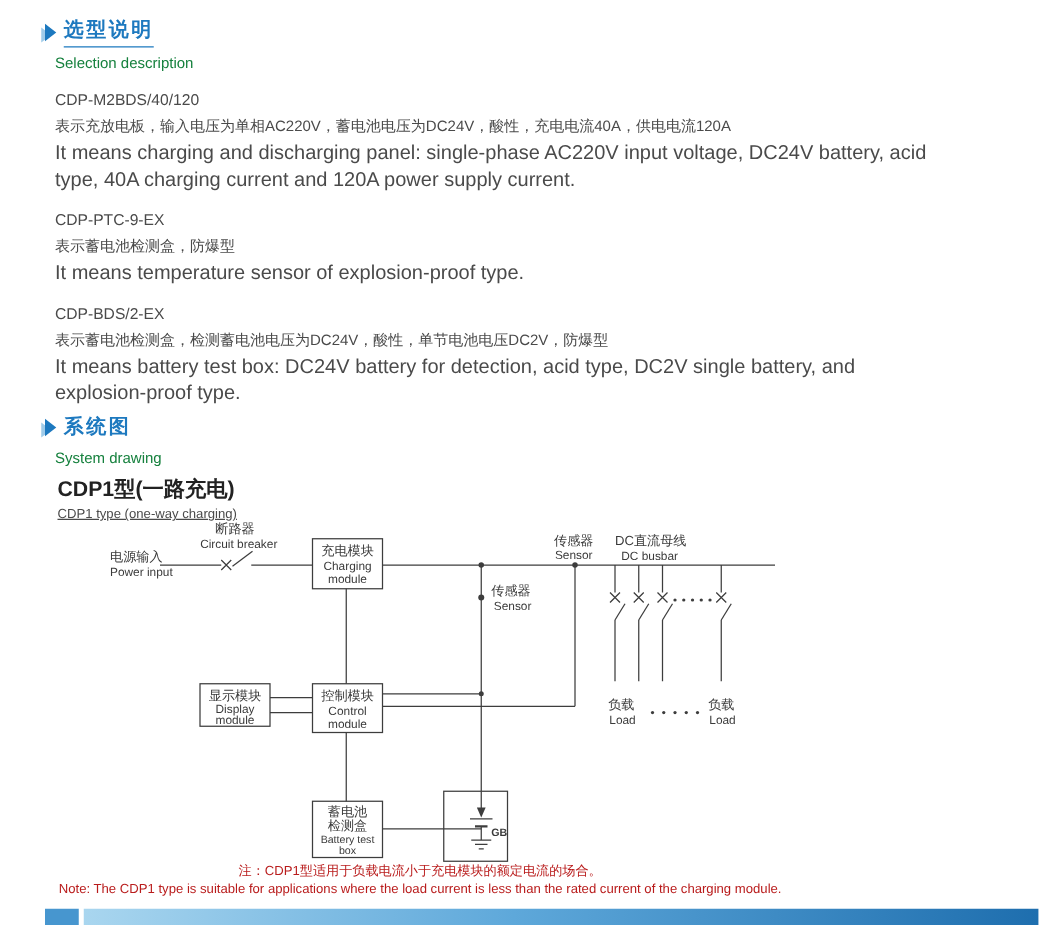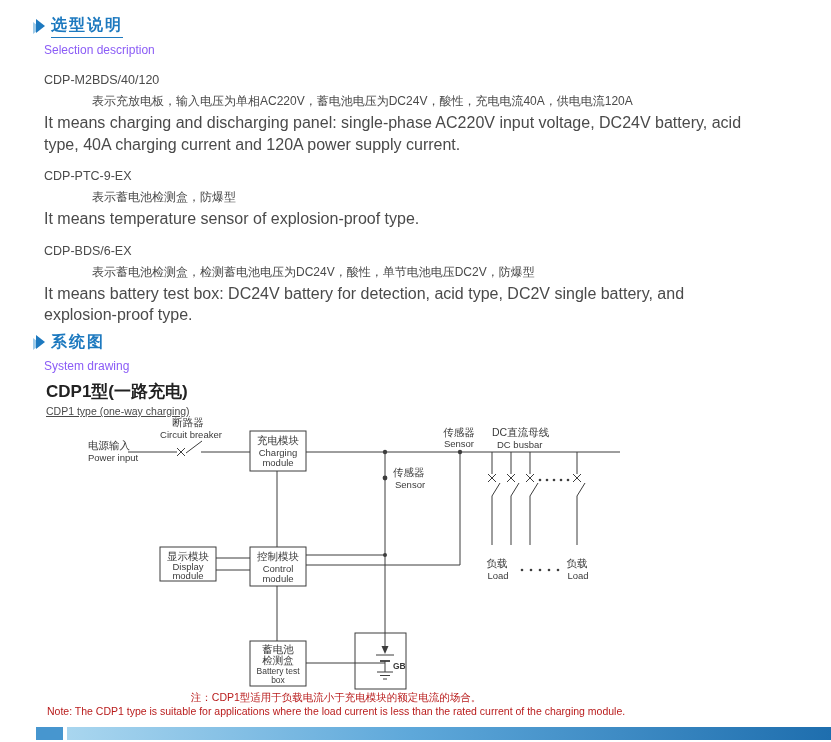--- a/index.html
+++ b/index.html
@@ -12,25 +12,25 @@
   .sec.sys { top:330px; width:716px; }
 
   .sec-head { display:flex; align-items:center; gap:5px; height:24px; }
   .marker { position:relative; width:13px; height:18px; flex:0 0 auto; }
   .marker i { position:absolute; width:0; height:0; border-style:solid; display:block; }
   .marker .m-light { left:0; top:5px; border-width:6px 0 6px 8px; border-color:transparent transparent transparent #9fcbe9; }
   .marker .m-dark { left:3px; top:2px; border-width:7px 0 7px 9px; border-color:transparent transparent transparent #1d79bf; }
 
   .title-cn { font-size:16px; font-weight:bold; color:#1d79bf; letter-spacing:2px; line-height:20px; }
   .title-cn.underlined { border-bottom:1px solid #1d79bf; padding-bottom:2px; }
-  .title-en { margin:5px 0 0 11px; font-size:12px; color:#8b5cf6; }
+  .title-en { margin:5px 0 0 11px; font-size:12px; color:#15803d; }
 
   .model-block { margin:13px 0 0 11px; color:#4a4a4a; }
   .model-block .model-code { font-size:12.5px; line-height:21px; }
-  .model-block .model-cn { font-size:12px; line-height:21px;margin-left:48px; }
+  .model-block .model-cn { font-size:12px; line-height:21px; }
   .model-block .model-en { font-size:16px; line-height:21.5px; }
   .model-block + .model-block { margin-top:11px; }
 
   .variant-cn { margin:7px 0 0 13px; font-size:17px; font-weight:bold; color:#222222; }
   .variant-en { margin:2px 0 0 13px; font-size:10.5px; color:#4a4a4a;text-decoration:underline; }
 
   .diagram { position:absolute; left:0; top:408px; }
   .diagram text { fill:#3a3a3a; }
   .t-cn { font-size:10.5px; }
   .t-en { font-size:9.5px; }
@@ -65,21 +65,21 @@
       <div class="model-en">It means charging and discharging panel: single-phase AC220V input voltage, DC24V battery, acid type, 40A charging current and 120A power supply current.</div>
     </div>
 
     <div class="model-block">
       <div class="model-code">CDP-PTC-9-EX</div>
       <div class="model-cn">表示蓄电池检测盒，防爆型</div>
       <div class="model-en">It means temperature sensor of explosion-proof type.</div>
     </div>
 
     <div class="model-block">
-      <div class="model-code">CDP-BDS/6-EX</div>
+      <div class="model-code">CDP-BDS/2-EX</div>
       <div class="model-cn">表示蓄电池检测盒，检测蓄电池电压为DC24V，酸性，单节电池电压DC2V，防爆型</div>
       <div class="model-en">It means battery test box: DC24V battery for detection, acid type, DC2V single battery, and explosion-proof type.</div>
     </div>
   </section>
 
   <section class="sec sys">
     <div class="sec-head">
       <span class="marker">
           <i class="m-light"></i>
           <i class="m-dark"></i>

